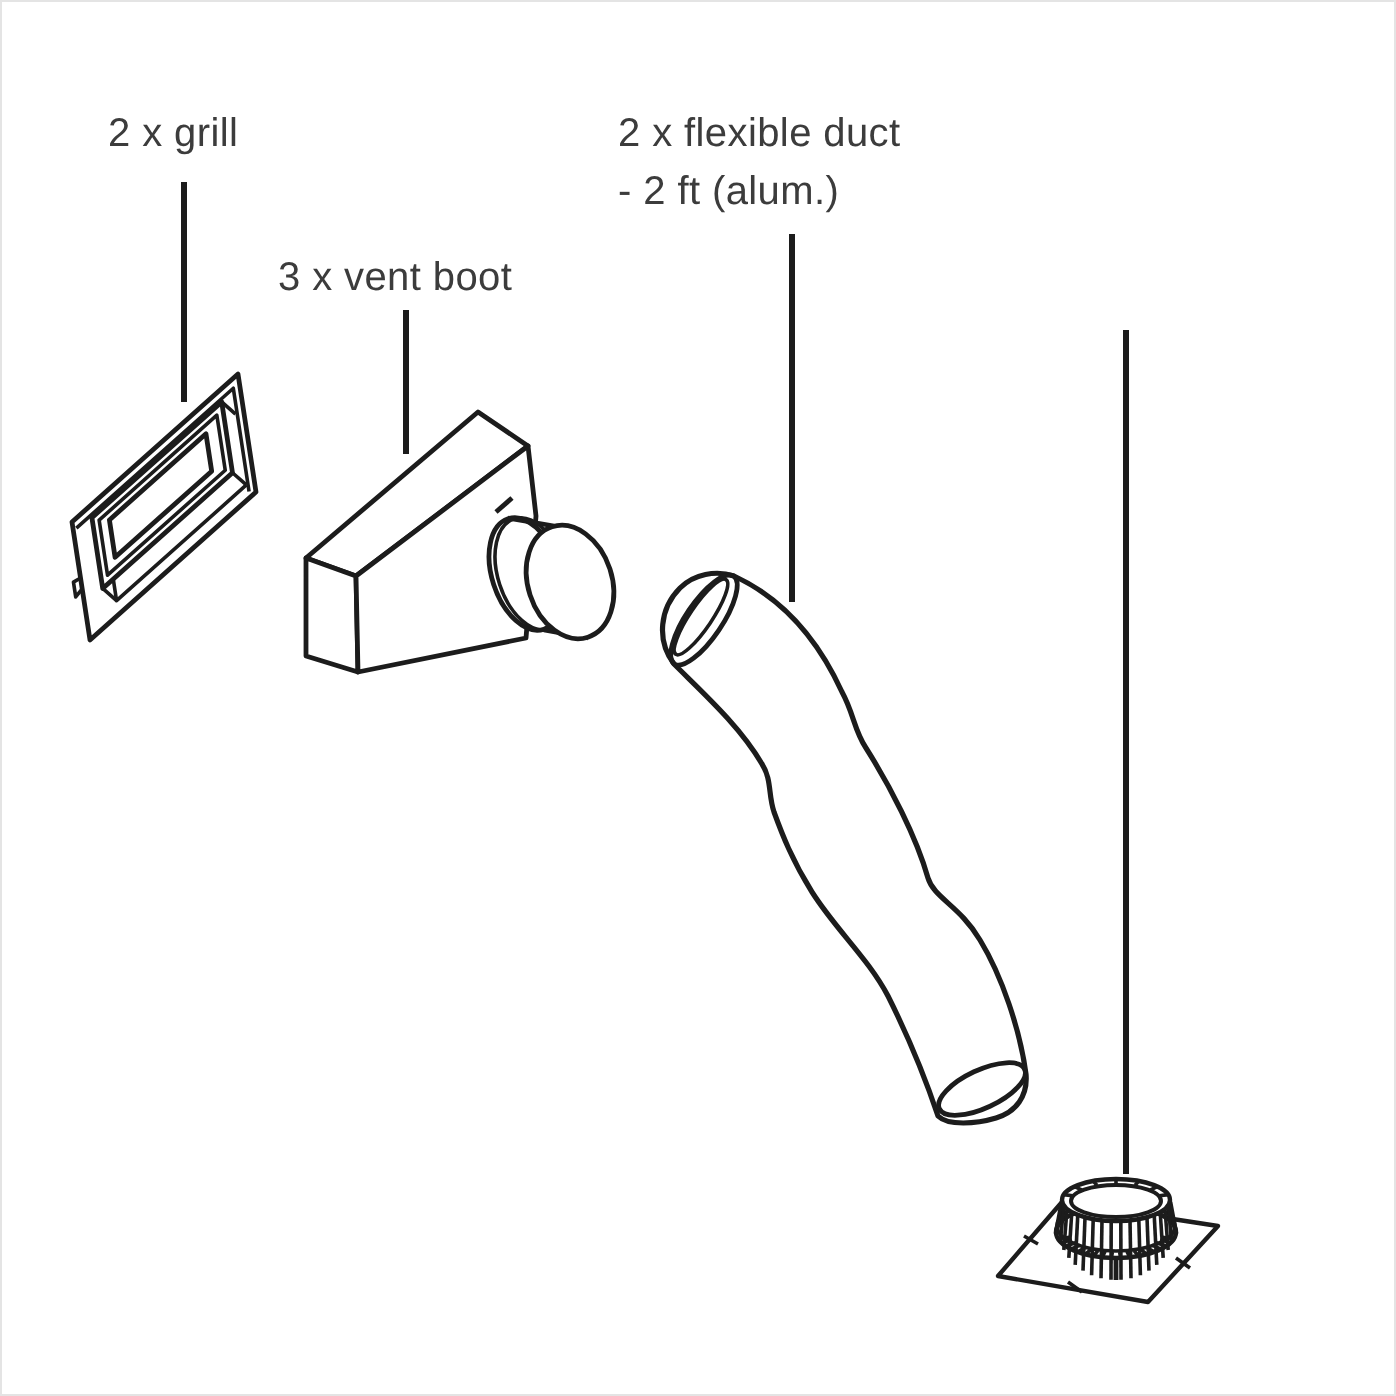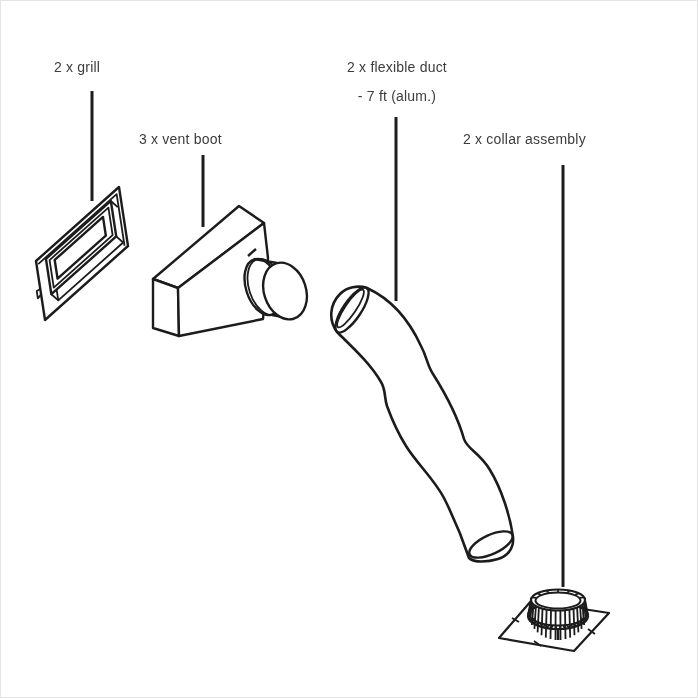--- a/index.html
+++ b/index.html
@@ -2,45 +2,44 @@
 <html><head>
 <meta charset="utf-8">
 <style>
   html,body { margin:0; padding:0; background:#fff; }
   .stage {
     position:relative; width:698px; height:698px; background:#ffffff;
     border:1px solid #e4e4e4; box-sizing:border-box; overflow:hidden;
     font-family:"Liberation Sans","DejaVu Sans",sans-serif;
   }
   .part-label {
-    position:absolute; color:#3c3c3c; font-size:14px; line-height:26px;
+    position:absolute; color:#3c3c3c; font-size:20px; line-height:26px;
     white-space:nowrap; letter-spacing:0.2px;
   }
-  .duct-label { text-align:center; width:176px; line-height:29px; white-space:nowrap; }
+  .duct-label { text-align:left; width:176px; line-height:29px; white-space:nowrap; }
   svg.diagram { position:absolute; left:0; top:0; }
   .stroke { fill:none; stroke:#1c1c1c; stroke-width:2.4; stroke-linejoin:round; }
   .fillw  { fill:#ffffff; stroke:#1c1c1c; stroke-width:2.4; stroke-linejoin:round; }
   .leader { stroke:#1c1c1c; stroke-width:3; }
   .thin   { fill:none; stroke:#1c1c1c; stroke-width:1.8; stroke-linejoin:round; }
 </style>
 </head>
 <body>
 
 <div class="stage">
 
   <div class="part-label" style="left:53px; top:53px;">2 x grill</div>
 
   <div class="part-label" style="left:138px; top:125px;">3 x vent boot</div>
 
   <div class="part-label duct-label" style="left:308px; top:52px;">
     <div>2 x flexible duct</div>
-    <div>- 7 ft (alum.)</div>
+    <div>- 2 ft (alum.)</div>
   </div>
 
-  <div class="part-label" style="left:462px; top:125px;">2 x collar assembly</div>
 
   <svg class="diagram" width="698" height="698" viewBox="0 0 698 698">
 
     <line class="leader" x1="91" y1="90" x2="91" y2="200"></line>
     <line class="leader" x1="202" y1="154" x2="202" y2="226"></line>
     <line class="leader" x1="395" y1="116" x2="395" y2="300"></line>
     <line class="leader" x1="562" y1="164" x2="562" y2="586"></line>
 
     <g transform="matrix(0.7545,-0.6727,0.15,0.9833,35,260)">
       <path class="fillw" vector-effect="non-scaling-stroke" d="M0,0 H110 V60 H0 Z"></path>

